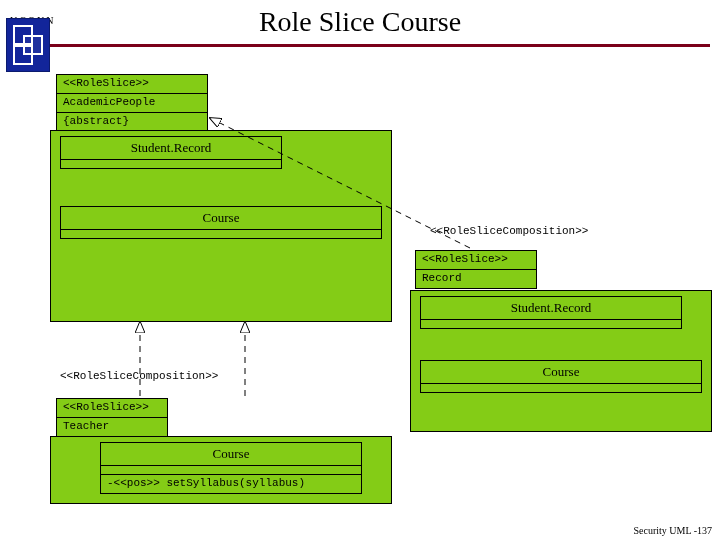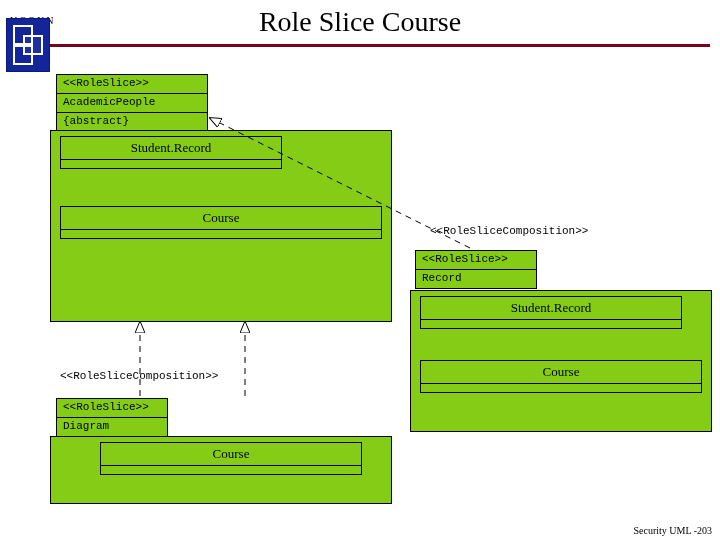--- a/index.html
+++ b/index.html
@@ -155,37 +155,38 @@
 
   <div class="cls" style="left:420px; top:360px; width:280px;">
     <div class="compart cname">Course</div>
     <div class="compart emptycomp"></div>
   </div>
 
   <div style="position:absolute; left:60px; top:370px; font-family:'Courier New',monospace; font-size:11px;">&lt;&lt;RoleSliceComposition&gt;&gt;</div>
 
   <div class="cls" style="left:56px; top:398px; width:110px;">
     <div class="compart">&lt;&lt;RoleSlice&gt;&gt;</div>
-    <div class="compart">Diagram</div>
+    <div class="compart">Teacher</div>
   </div>
 
   <div class="cls" style="left:50px; top:436px; width:340px; height:66px;"></div>
 
   <div class="cls" style="left:100px; top:442px; width:260px;">
     <div class="compart cname">Course</div>
     <div class="compart emptycomp"></div>
+    <div class="compart">-&lt;&lt;pos&gt;&gt; setSyllabus(syllabus)</div>
   </div>
 
   <svg class="arrows">
     <defs>
       <marker id="tri" markerWidth="12" markerHeight="10" refX="11" refY="5" orient="auto">
         <path d="M0,0 L12,5 L0,10 Z" fill="#fff" stroke="#000" stroke-width="1"></path>
       </marker>
     </defs>
 
     <line x1="470" y1="248" x2="210" y2="118" stroke="#000" stroke-width="1" stroke-dasharray="6 5" marker-end="url(#tri)"></line>
 
     <line x1="140" y1="396" x2="140" y2="322" stroke="#000" stroke-width="1" stroke-dasharray="6 5" marker-end="url(#tri)"></line>
     <line x1="245" y1="396" x2="245" y2="322" stroke="#000" stroke-width="1" stroke-dasharray="6 5" marker-end="url(#tri)"></line>
   </svg>
 
-  <div class="footer">Security UML -203</div>
+  <div class="footer">Security UML -137</div>
 </div>
 
 </body></html>

